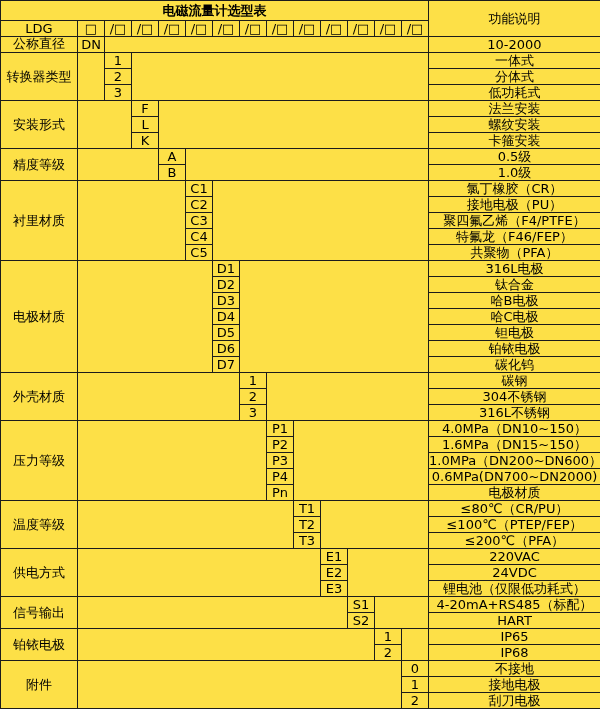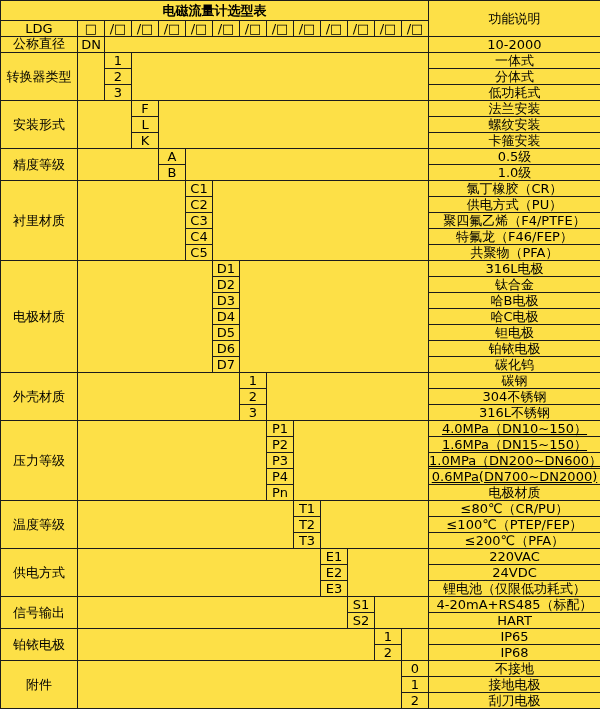--- a/index.html
+++ b/index.html
@@ -17,21 +17,21 @@
     padding:0; overflow:hidden; white-space:nowrap;
   }
   tr { height:16px; }
   tr.title-row { height:20px; }
   td.title  { font-weight:bold; font-size:14px; }
   td.desc-h { font-weight:normal; font-size:13px;margin-left:28px; }
   td.ldg    { text-align:left; padding-left:9px; font-size:12px; }
   td.lleft  { text-align:left; padding-left:1px;font-family:Liberation Mono, monospace; }
   td.cleft  { text-align:left; padding-left:2px; font-size:12px; }
   td.code   { font-size:12px; }
-  td.dleft  { text-align:left; padding-left:2px;text-decoration:underline; }
+  td.dleft  { text-align:left; padding-left:2px; }
 </style>
 </head>
 <body>
 
 <table class="sel">
   <colgroup>
     <col style="width:77px">
     <col style="width:27px">
       <col style="width:27px">
       <col style="width:27px">
@@ -124,21 +124,21 @@
 
   <tr>
     <td rowspan="5">衬里材质</td>
     <td rowspan="5" colspan="4"></td>
     <td class="code">C1</td>
     <td rowspan="5" colspan="8"></td>
     <td>氯丁橡胶（CR）</td>
   </tr>
   <tr>
     <td class="code">C2</td>
-    <td>供电方式（PU）</td>
+    <td>接地电极（PU）</td>
   </tr>
   <tr>
     <td class="code">C3</td>
     <td>聚四氟乙烯（F4/PTFE）</td>
   </tr>
   <tr>
     <td class="code">C4</td>
     <td>特氟龙（F46/FEP）</td>
   </tr>
   <tr>

